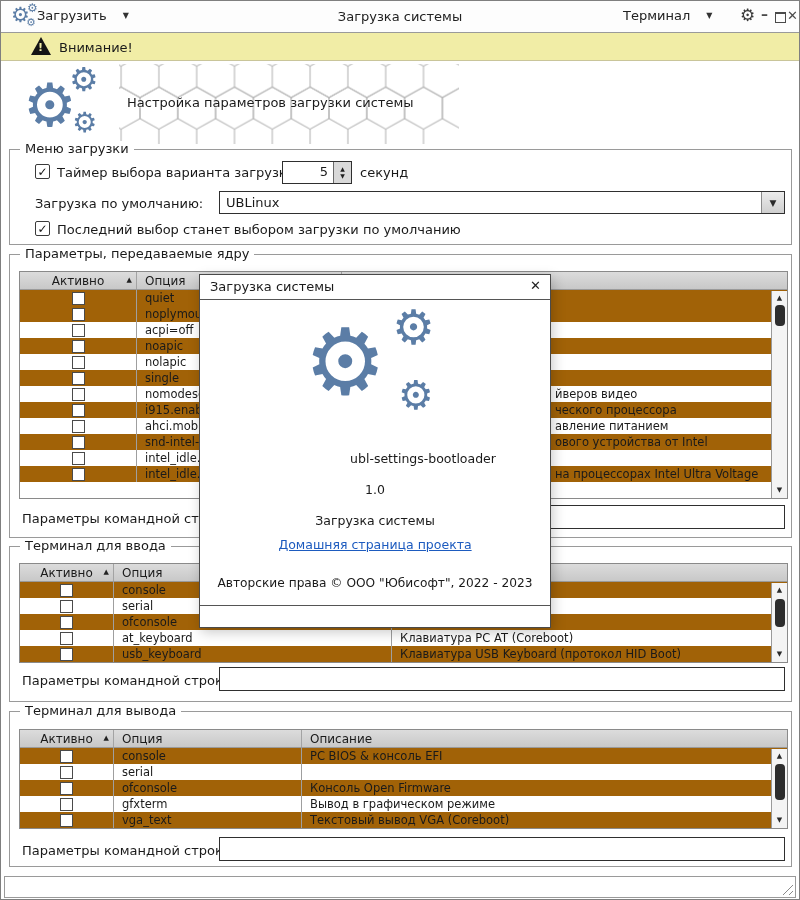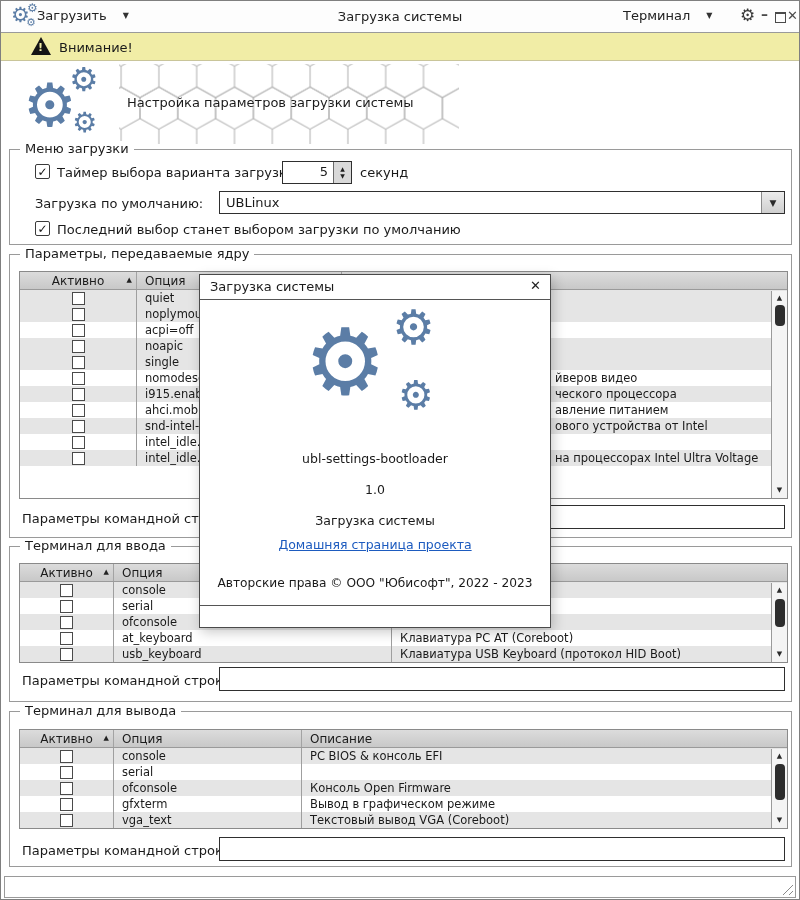--- a/index.html
+++ b/index.html
@@ -56,21 +56,21 @@
 
   
   .tbl{position:absolute;left:9px;width:767px;border:1px solid #8a8a8a;box-sizing:content-box;background:#fff;}
   .thead{display:flex;height:18px;background:linear-gradient(#dcdcdc,#c8c8c8);border-bottom:1px solid #9a9a9a;box-sizing:border-box;justify-content:space-between;}
   .th{position:relative;box-sizing:border-box;display:flex;align-items:center;font-size:12px;border-right:1px solid #a3a3a3;}
   .th.h-act{justify-content:center;}
   .th.h-opt,.th.h-desc{padding-left:8px;}
   .th:last-child{border-right:none;}
   .sort{position:absolute;right:4px;top:5px;font-size:7px;color:#222;line-height:1;}
   .trow{display:flex;height:16px;}
-  .trow.odd{background:#e5e5e5;}
+  .trow.odd{background:#a16207;}
   .cell{box-sizing:border-box;height:16px;display:flex;align-items:center;font-size:11.5px;white-space:nowrap;overflow:hidden;}
   .cell.ca{justify-content:center;border-right:1px solid #9f9f9f;}
   .cell.co{padding-left:8px;border-right:1px solid #9f9f9f;}
   .cell.cd{padding-left:8px;}
   .t1 .ca{width:117px;} .t1 .co{width:205px;} .t1 .cd{flex:1;}
   .t2 .ca{width:94px;}  .t2 .co{width:278px;} .t2 .cd{flex:1;}
   .t3 .ca{width:94px;}  .t3 .co{width:188px;} .t3 .cd{flex:1;}
   .t1 .cd.frag{padding-left:213px;}
   .cb{width:13px;height:13px;border:1px solid #4a4a4a;background:#fff;box-sizing:border-box;}
 
@@ -92,21 +92,21 @@
     clip-path:polygon(100% 0,100% 100%,0 100%);}
 
   
   .dialog{position:absolute;left:198px;top:273px;width:352px;height:354px;background:#fff;border:1px solid #4a4a4a;
     box-sizing:border-box;z-index:20;box-shadow:2px 4px 12px rgba(0,0,0,.22);}
   .dlg-titlebar{position:relative;height:24px;border-bottom:1px solid #555;}
   .dlg-title{position:absolute;left:10px;top:4px;font-size:13px;}
   .dlg-close{position:absolute;right:9px;top:3px;font-size:13px;color:#222;cursor:default;}
   .dlg-gears{position:absolute;left:104px;top:28px;width:150px;height:120px;}
   .dlg-line{position:absolute;left:0;top:6px;width:100%;text-align:center;}
-  .dlg-name{top:176px;font-size:12.5px;}
+  .dlg-name{top:176px;font-size:12.5px;padding-left:48px;}
   .dlg-ver{top:207px;font-size:12.5px;}
   .dlg-app{top:238px;font-size:12.5px;}
   .dlg-linkrow{top:262px;}
   .dlg-link{color:#1d5bbf;text-decoration:underline;font-size:12.5px;cursor:default;}
   .dlg-copy{top:301px;font-size:12.2px;}
   .dlg-sep{position:absolute;left:0;right:0;top:330px;border-top:1px solid #555;}
   .abs{position:absolute;}
 </style>
 </head>
 <body>
@@ -223,20 +223,27 @@
           <div class="cell co">acpi=off</div>
           <div class="cell cd"></div>
         </div>
       <div class="trow odd">
           <div class="cell ca">
             <span class="cb"></span>
           </div>
           <div class="cell co">noapic</div>
           <div class="cell cd"></div>
         </div>
+      <div class="trow">
+          <div class="cell ca">
+            <span class="cb"></span>
+          </div>
+          <div class="cell co">nolapic</div>
+          <div class="cell cd"></div>
+        </div>
       <div class="trow odd">
           <div class="cell ca">
             <span class="cb"></span>
           </div>
           <div class="cell co">single</div>
           <div class="cell cd"></div>
         </div>
       <div class="trow">
           <div class="cell ca">
             <span class="cb"></span>

